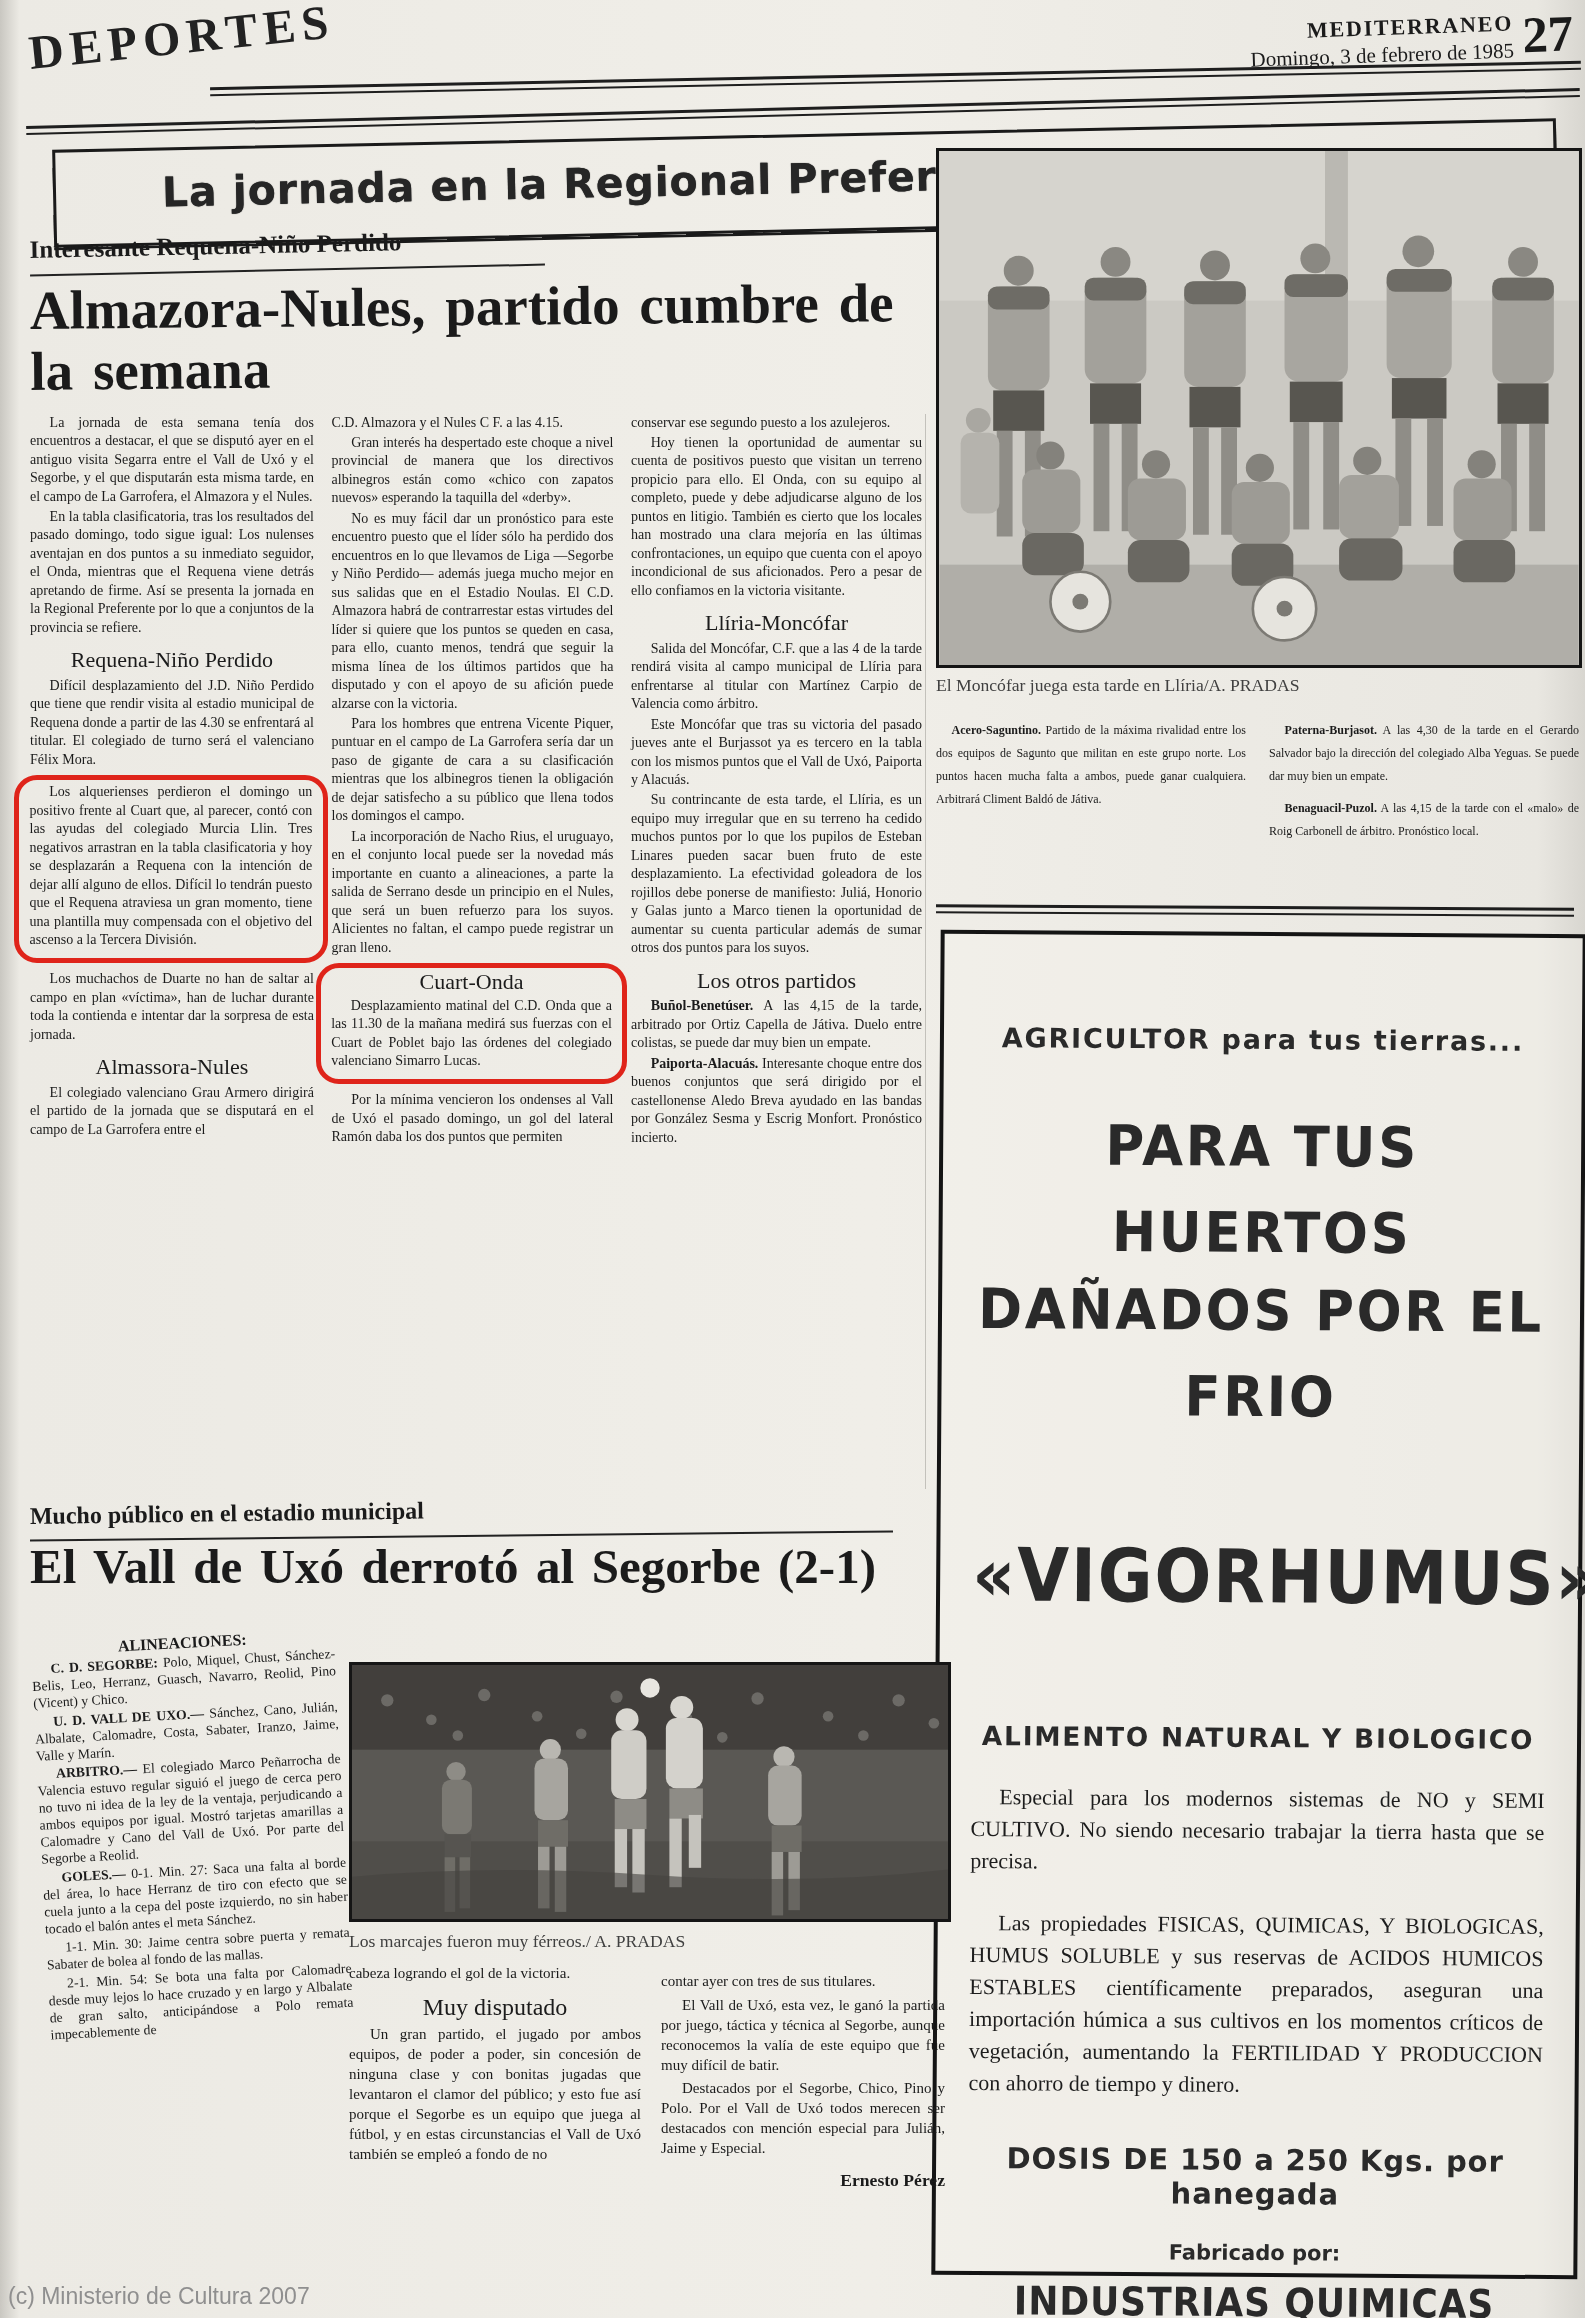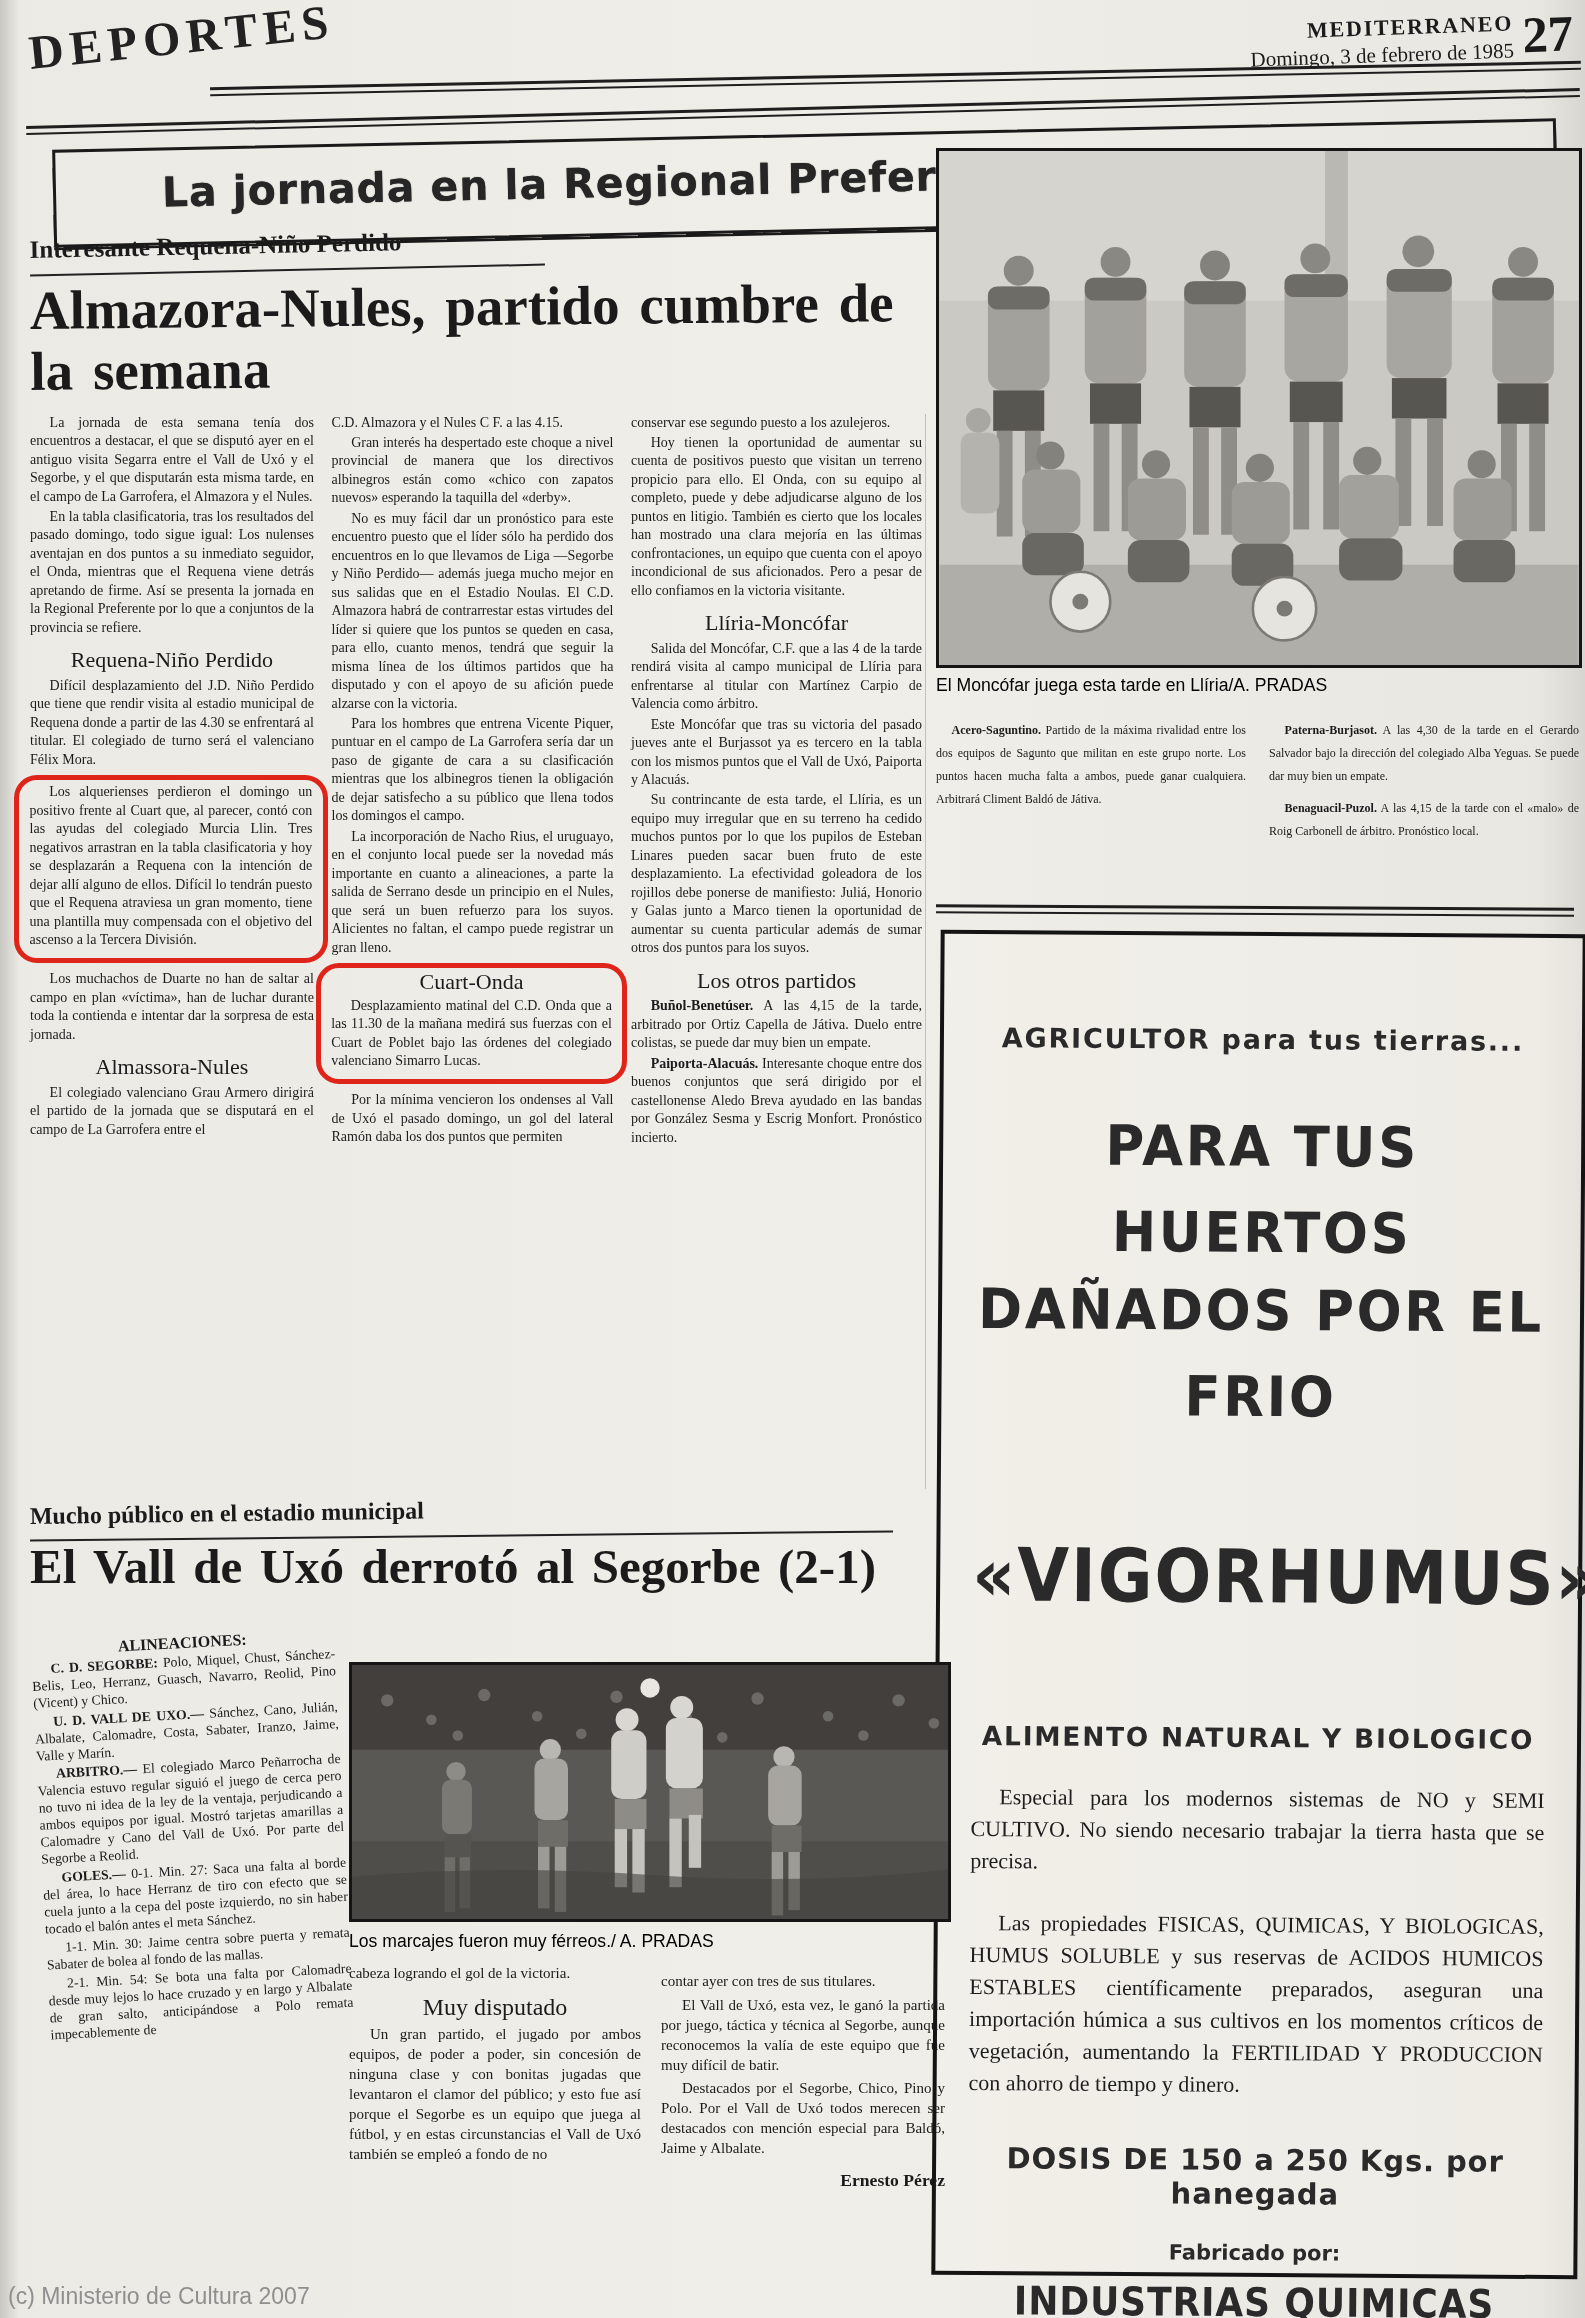--- a/index.html
+++ b/index.html
@@ -26,21 +26,21 @@
   h2.headline2{font-size:49px;font-weight:bold;line-height:1.05;margin:3.5px 0 0 0;word-spacing:5.3px;}
   .cols{display:flex;gap:17.6px;margin-top:16px;}
   .col{text-align:justify;font-size:14px;line-height:18.5px;}
   .col p{margin:0 0 1.8px 0;text-indent:1.4em;}
   .col p.noindent{text-indent:0;}
   .subhead{font-size:22px;font-weight:normal;text-align:center;margin:14px 0 7px 0;text-indent:0 !important;}
   .red-ring{border:5.3px solid #df241a;border-radius:23px;padding:3.5px 10.6px 7px 10.6px;margin:5.3px -14px 7px -16px;}
   .lead-in{font-weight:bold;}
   
   .photo-frame{border:3.5px solid #151515;background:#cbc9c4;}
-  .caption{font-family:Liberation Sans, sans-serif;font-size:17.6px;color:#000000;margin-top:7px;}
+  .caption{font-family:Liberation Serif, serif;font-size:17.6px;color:#404040;margin-top:7px;}
   .briefs{display:flex;gap:23px;margin-top:23px;}
   .briefcol{width:310px;text-align:justify;font-size:12px;line-height:23px;}
   .briefcol p{margin:0 0 8.8px 0;text-indent:1.3em;}
   
   .ad-box{border:4.4px solid #141414;transform:rotate(0.4deg);background:rgba(244,242,236,0.45);}
   .ad-inner{padding:0 32px;text-align:center;font-family:"DejaVu Sans","Liberation Sans",sans-serif;color:#2a2a2a;}
   .ad-line1{font-size:27px;font-weight:800;letter-spacing:1.8px;margin-top:88px;}
   .ad-big{font-size:53px;font-weight:800;letter-spacing:2.6px;line-height:1.55;transform:scaleY(1.05);}
   .ad-brand-q{font-size:67px;font-weight:800;letter-spacing:1.8px;margin-top:101px;transform:scaleY(1.1);}
   .ad-line4{font-size:26.4px;font-weight:800;letter-spacing:1.8px;margin-top:106px;}
@@ -336,19 +336,19 @@
   <div class="abs caption" style="left:319px;top:421px;">Los marcajes fueron muy férreos./ A. PRADAS</div>
 
   <div class="abs m-col" style="left:319px;top:460px;">
     <p class="noindent">cabeza logrando el gol de la victoria.</p>
     <div class="subhead" style="font-size:24px;">Muy disputado</div>
     <p>Un gran partido, el jugado por ambos equipos, de poder a poder, sin concesión de ninguna clase y con bonitas jugadas que levantaron el clamor del público; y esto fue así porque el Segorbe es un equipo que juega al fútbol, y en estas circunstancias el Vall de Uxó también se empleó a fondo de no</p>
   </div>
   <div class="abs m-col" style="left:631px;top:468px;width:284px;">
     <p class="noindent">contar ayer con tres de sus titulares.</p>
     <p>El Vall de Uxó, esta vez, le ganó la partida por juego, táctica y técnica al Segorbe, aunque reconocemos la valía de este equipo que fue muy difícil de batir.</p>
-    <p>Destacados por el Segorbe, Chico, Pino y Polo. Por el Vall de Uxó todos merecen ser destacados con mención especial para Baldó, Jaime y Albalate.</p>
+    <p>Destacados por el Segorbe, Chico, Pino y Polo. Por el Vall de Uxó todos merecen ser destacados con mención especial para Julián, Jaime y Especial.</p>
     <div class="byline">Ernesto Pérez</div>
   </div>
 </div>
 
 <div class="abs footer-copy" style="left:8px;top:2283px;">(c) Ministerio de Cultura 2007</div>
 
 
 </body></html>

